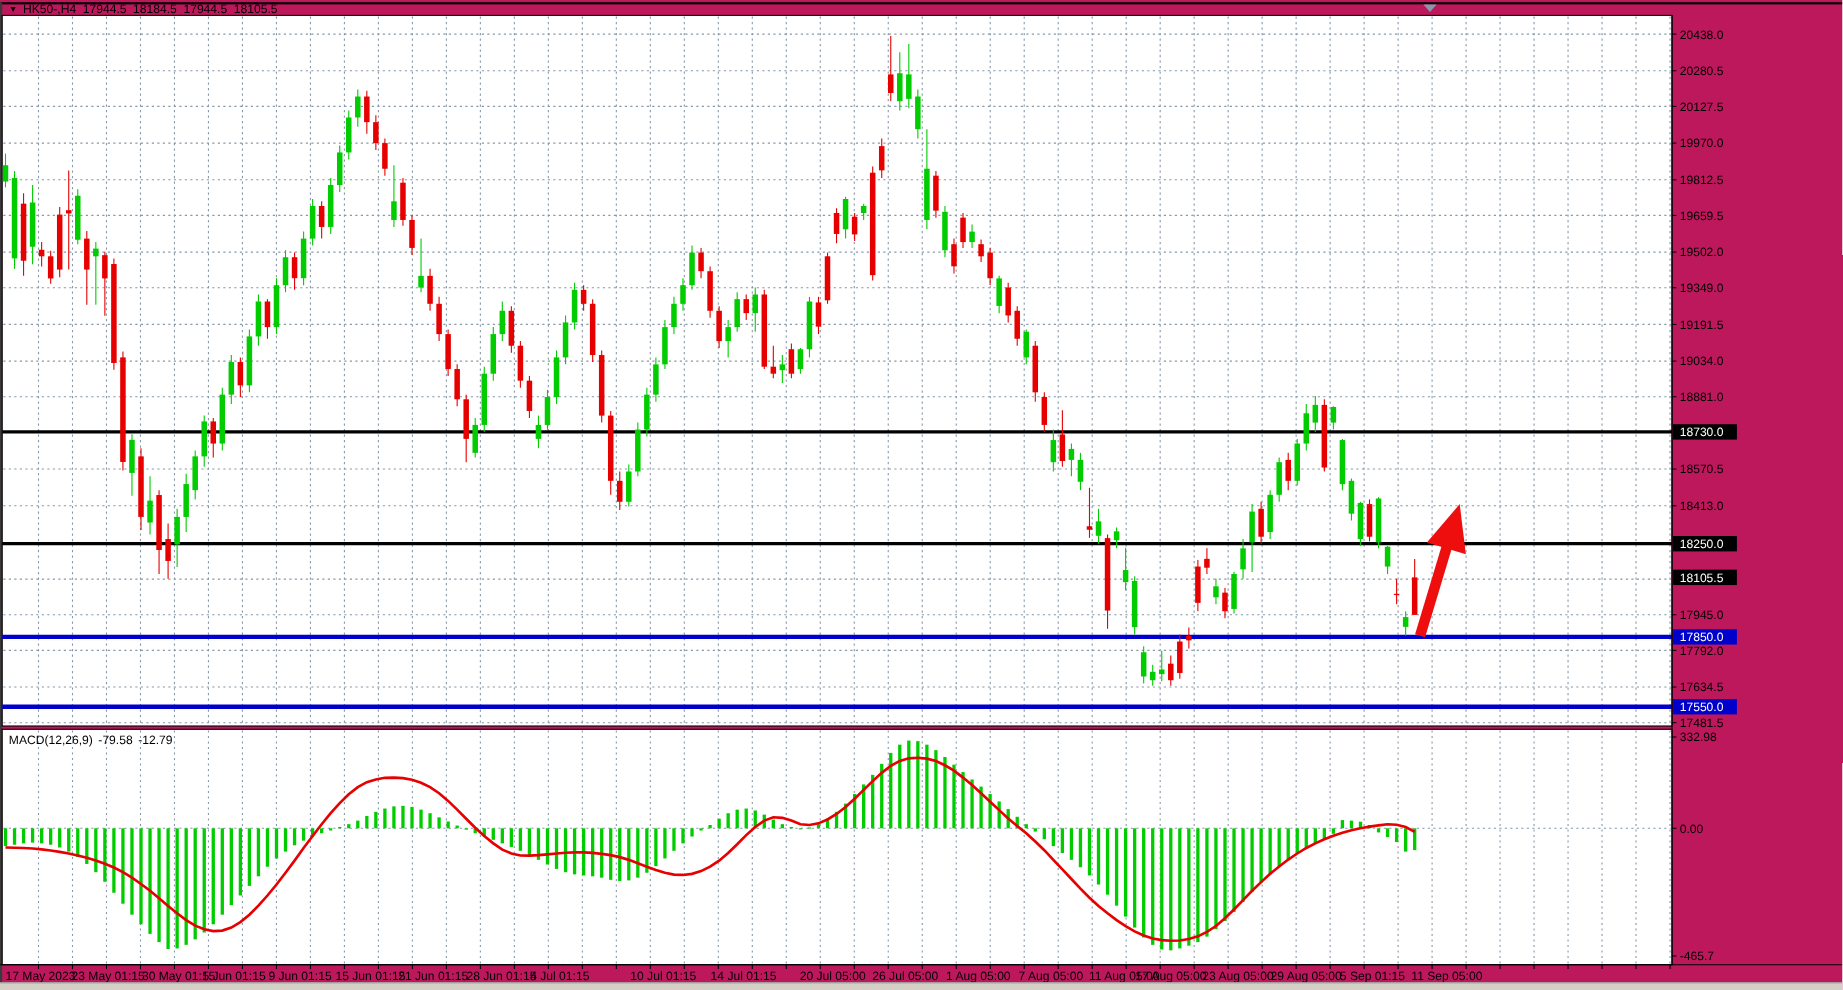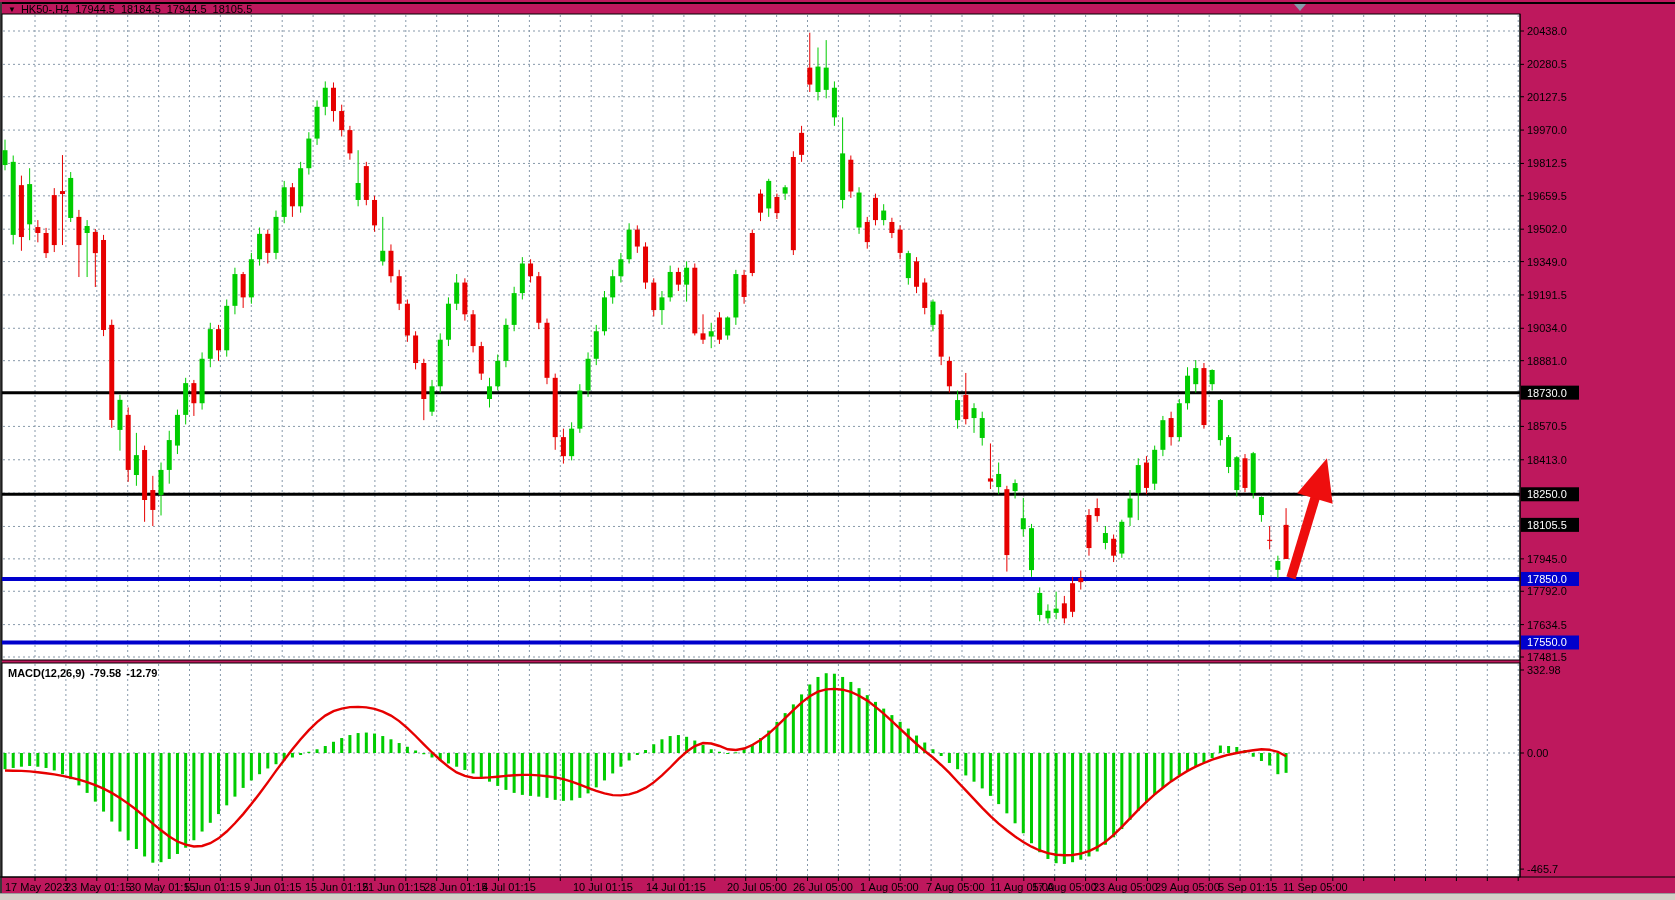--- a/index.html
+++ b/index.html
@@ -4,21 +4,21 @@
 <style>
   html,body{margin:0;padding:0;background:#ffffff;}
   #stage{position:relative;width:1675px;height:900px;background:#be185d;overflow:hidden;
          font-family:"Liberation Sans",sans-serif;}
   #topline{position:absolute;left:0;top:2px;width:1675px;height:2px;background:#000;}
   #leftedge{position:absolute;left:0;top:2px;width:2px;height:891px;background:#3a3a3a;}
   #bottomstrip{position:absolute;left:0;top:893px;width:1675px;height:7px;background:#d4d0c8;border-top:1px solid #9a9a9a;}
   #symbolline{position:absolute;left:8px;top:3px;height:12px;font-size:11px;color:#000;white-space:pre;}
   #symbolline .tri{font-size:8px;vertical-align:1px;margin-right:5px;}
   #symbolline span{margin-right:6px;}
-  #macdline{position:absolute;left:8px;top:667px;height:12px;font-size:11px;color:#000;white-space:pre;z-index:5;font-weight:bold;}
+  #macdline{position:absolute;left:8px;top:667px;height:12px;font-size:11px;color:#000;white-space:pre;z-index:5;}
   #macdline span{margin-right:5px;}
   svg{position:absolute;left:0;top:0;}
   text{font-family:"Liberation Sans",sans-serif;}
 </style>
 </head>
 <body>
 
 <div id="stage">
   <div id="topline"></div>
   <div id="leftedge"></div>

